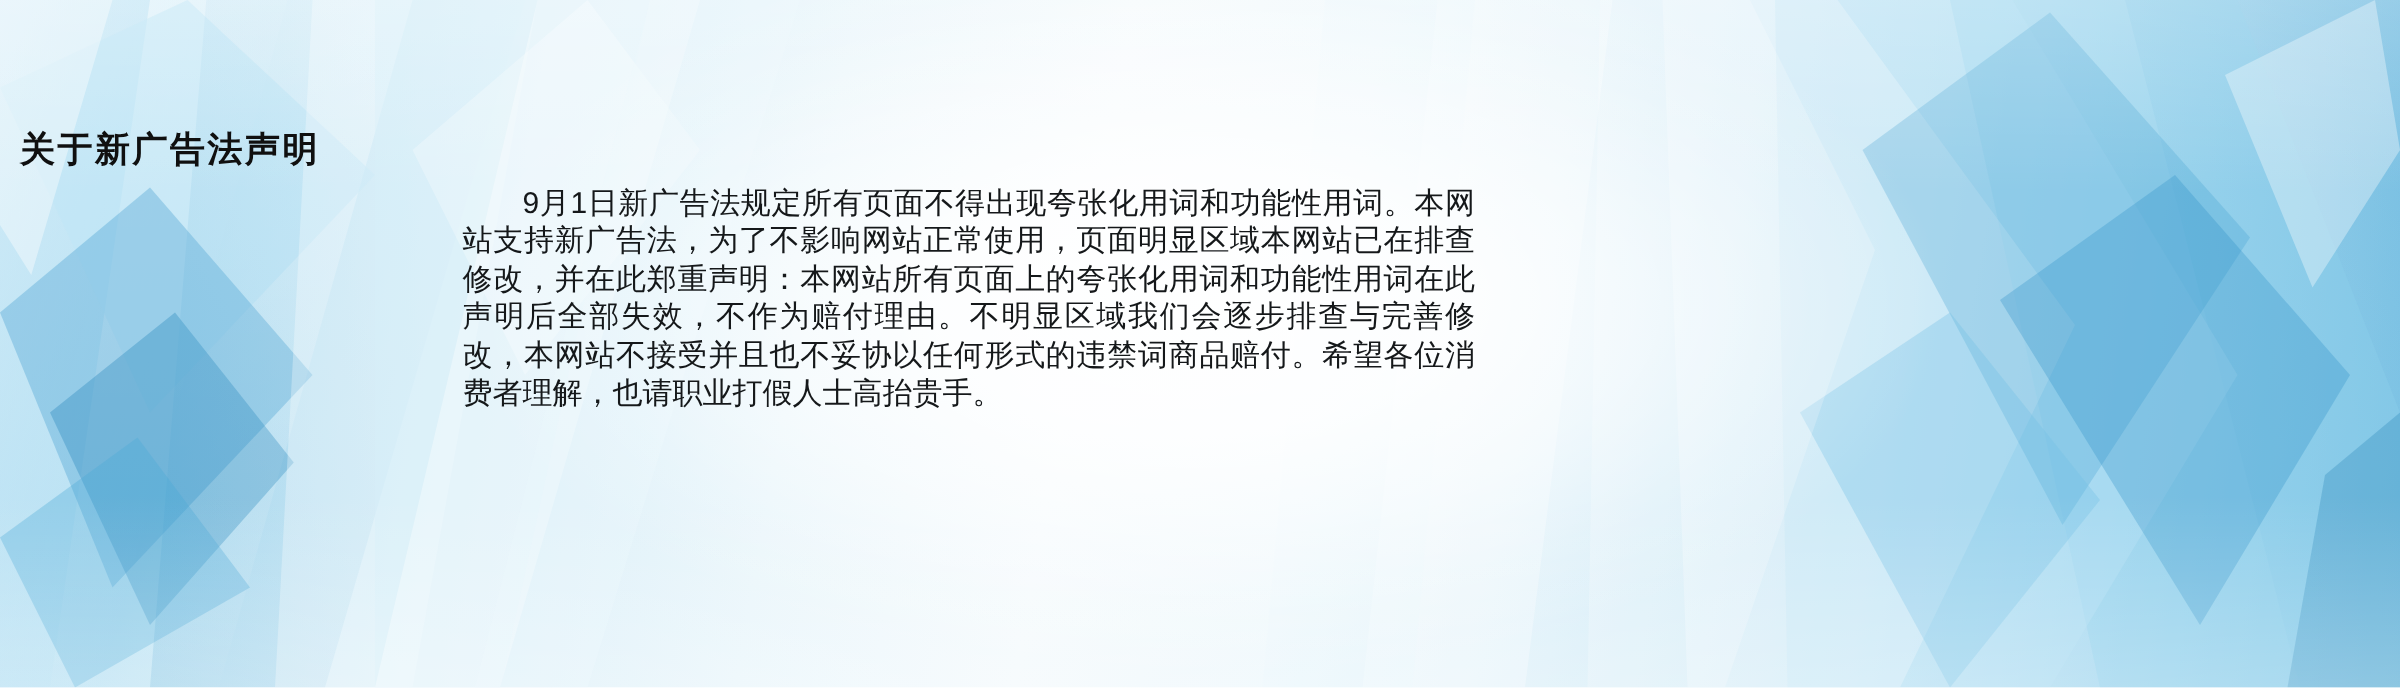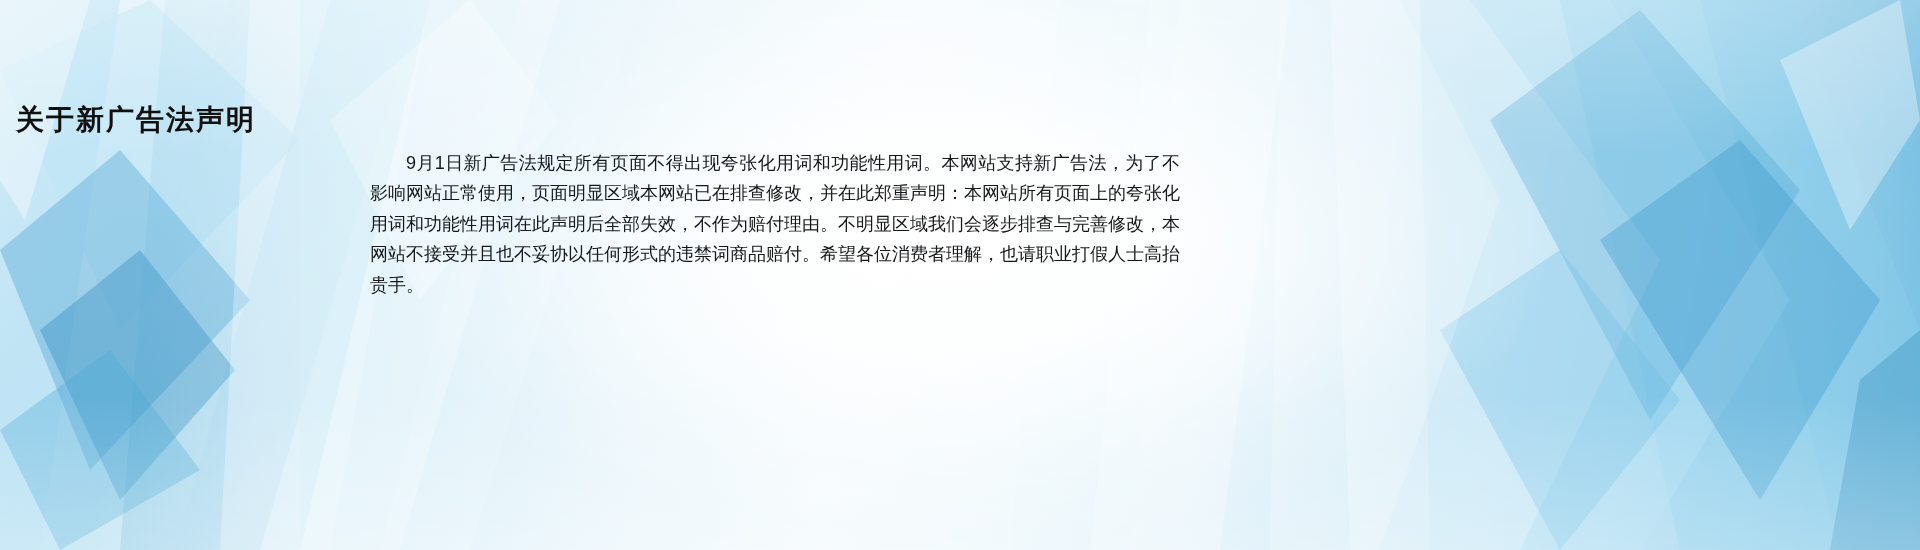--- a/index.html
+++ b/index.html
@@ -79,21 +79,21 @@
     color: #101010;
     line-height: 1.2;
     white-space: nowrap;
   }
   .body-block {
     position: absolute;
     top: 148px;
     left: 370px;
     width: 810px;
     color: #15181a;
-    font-size: 18px;
+    font-size: 24px;
     line-height: 30.4px;
     text-align: justify;
     text-justify: inter-ideograph;
   }
   .para {
     margin: 0;
     text-align: justify;
     text-justify: inter-ideograph;
   }
   .para.indent {

